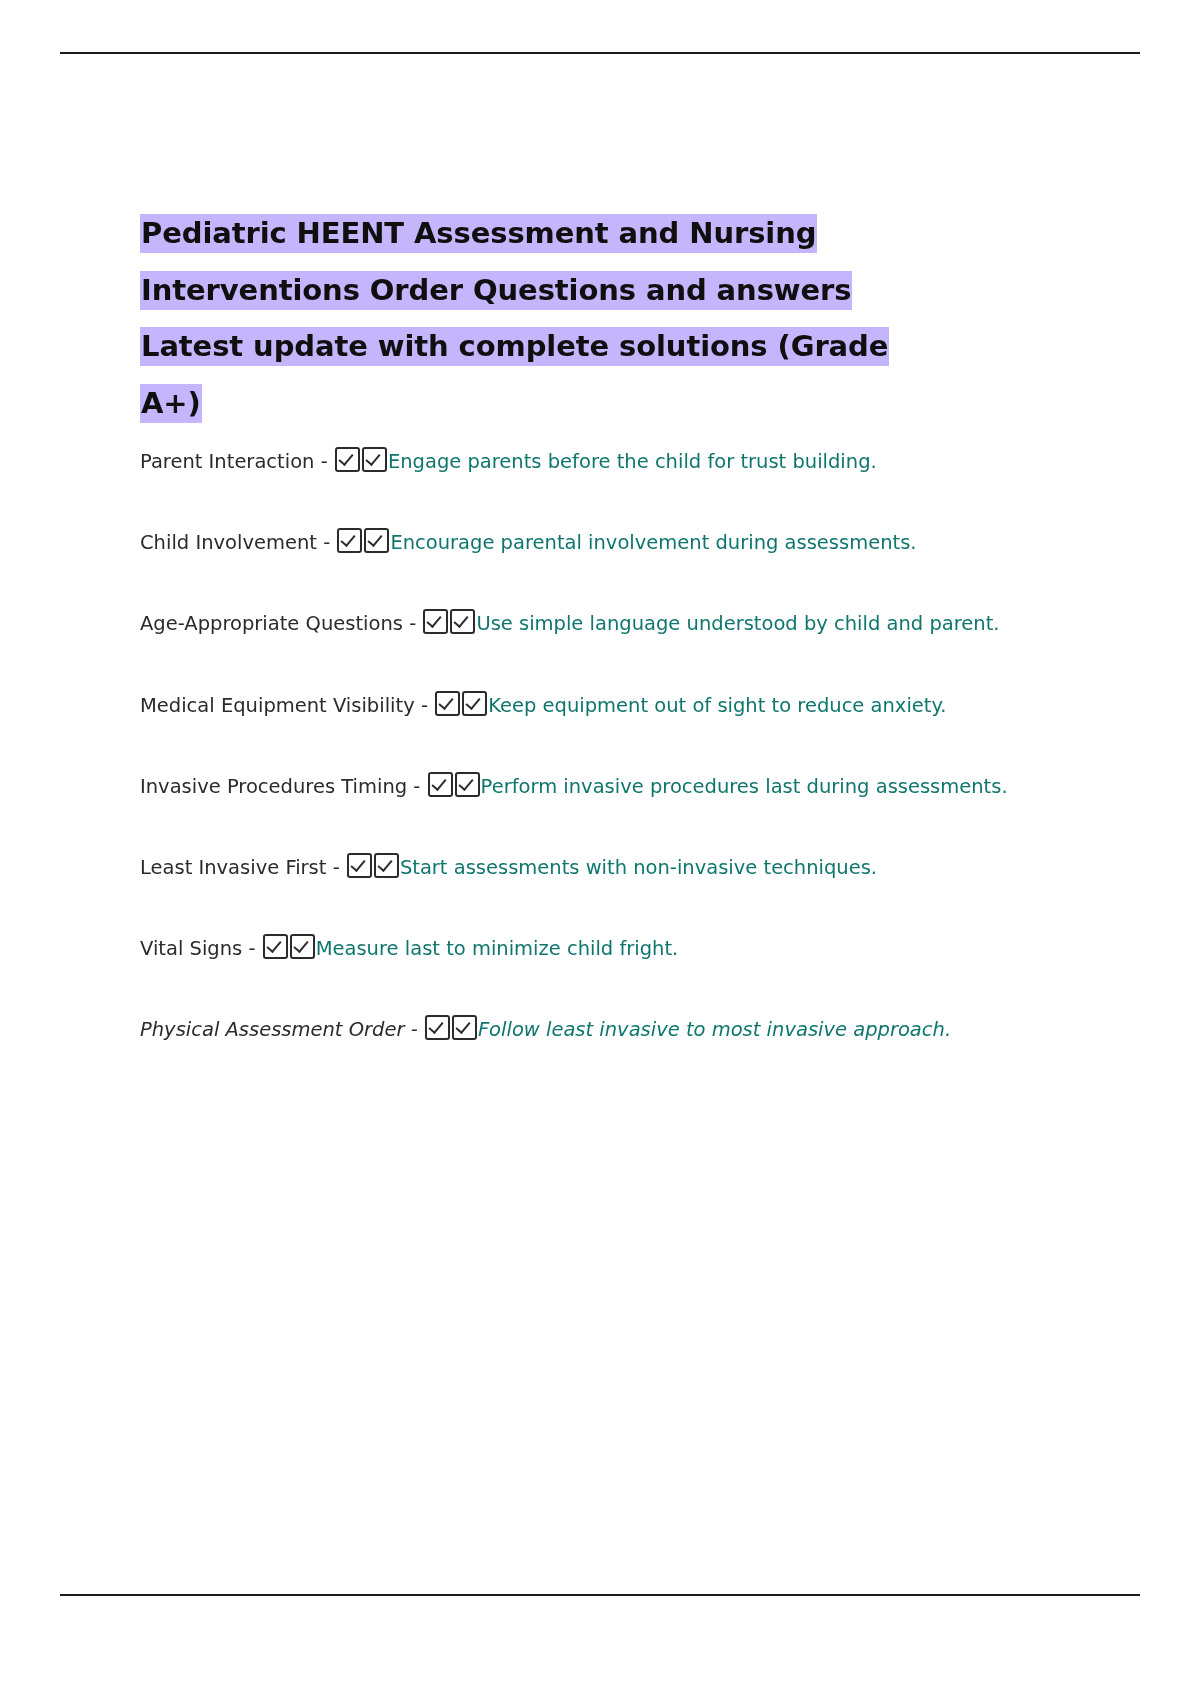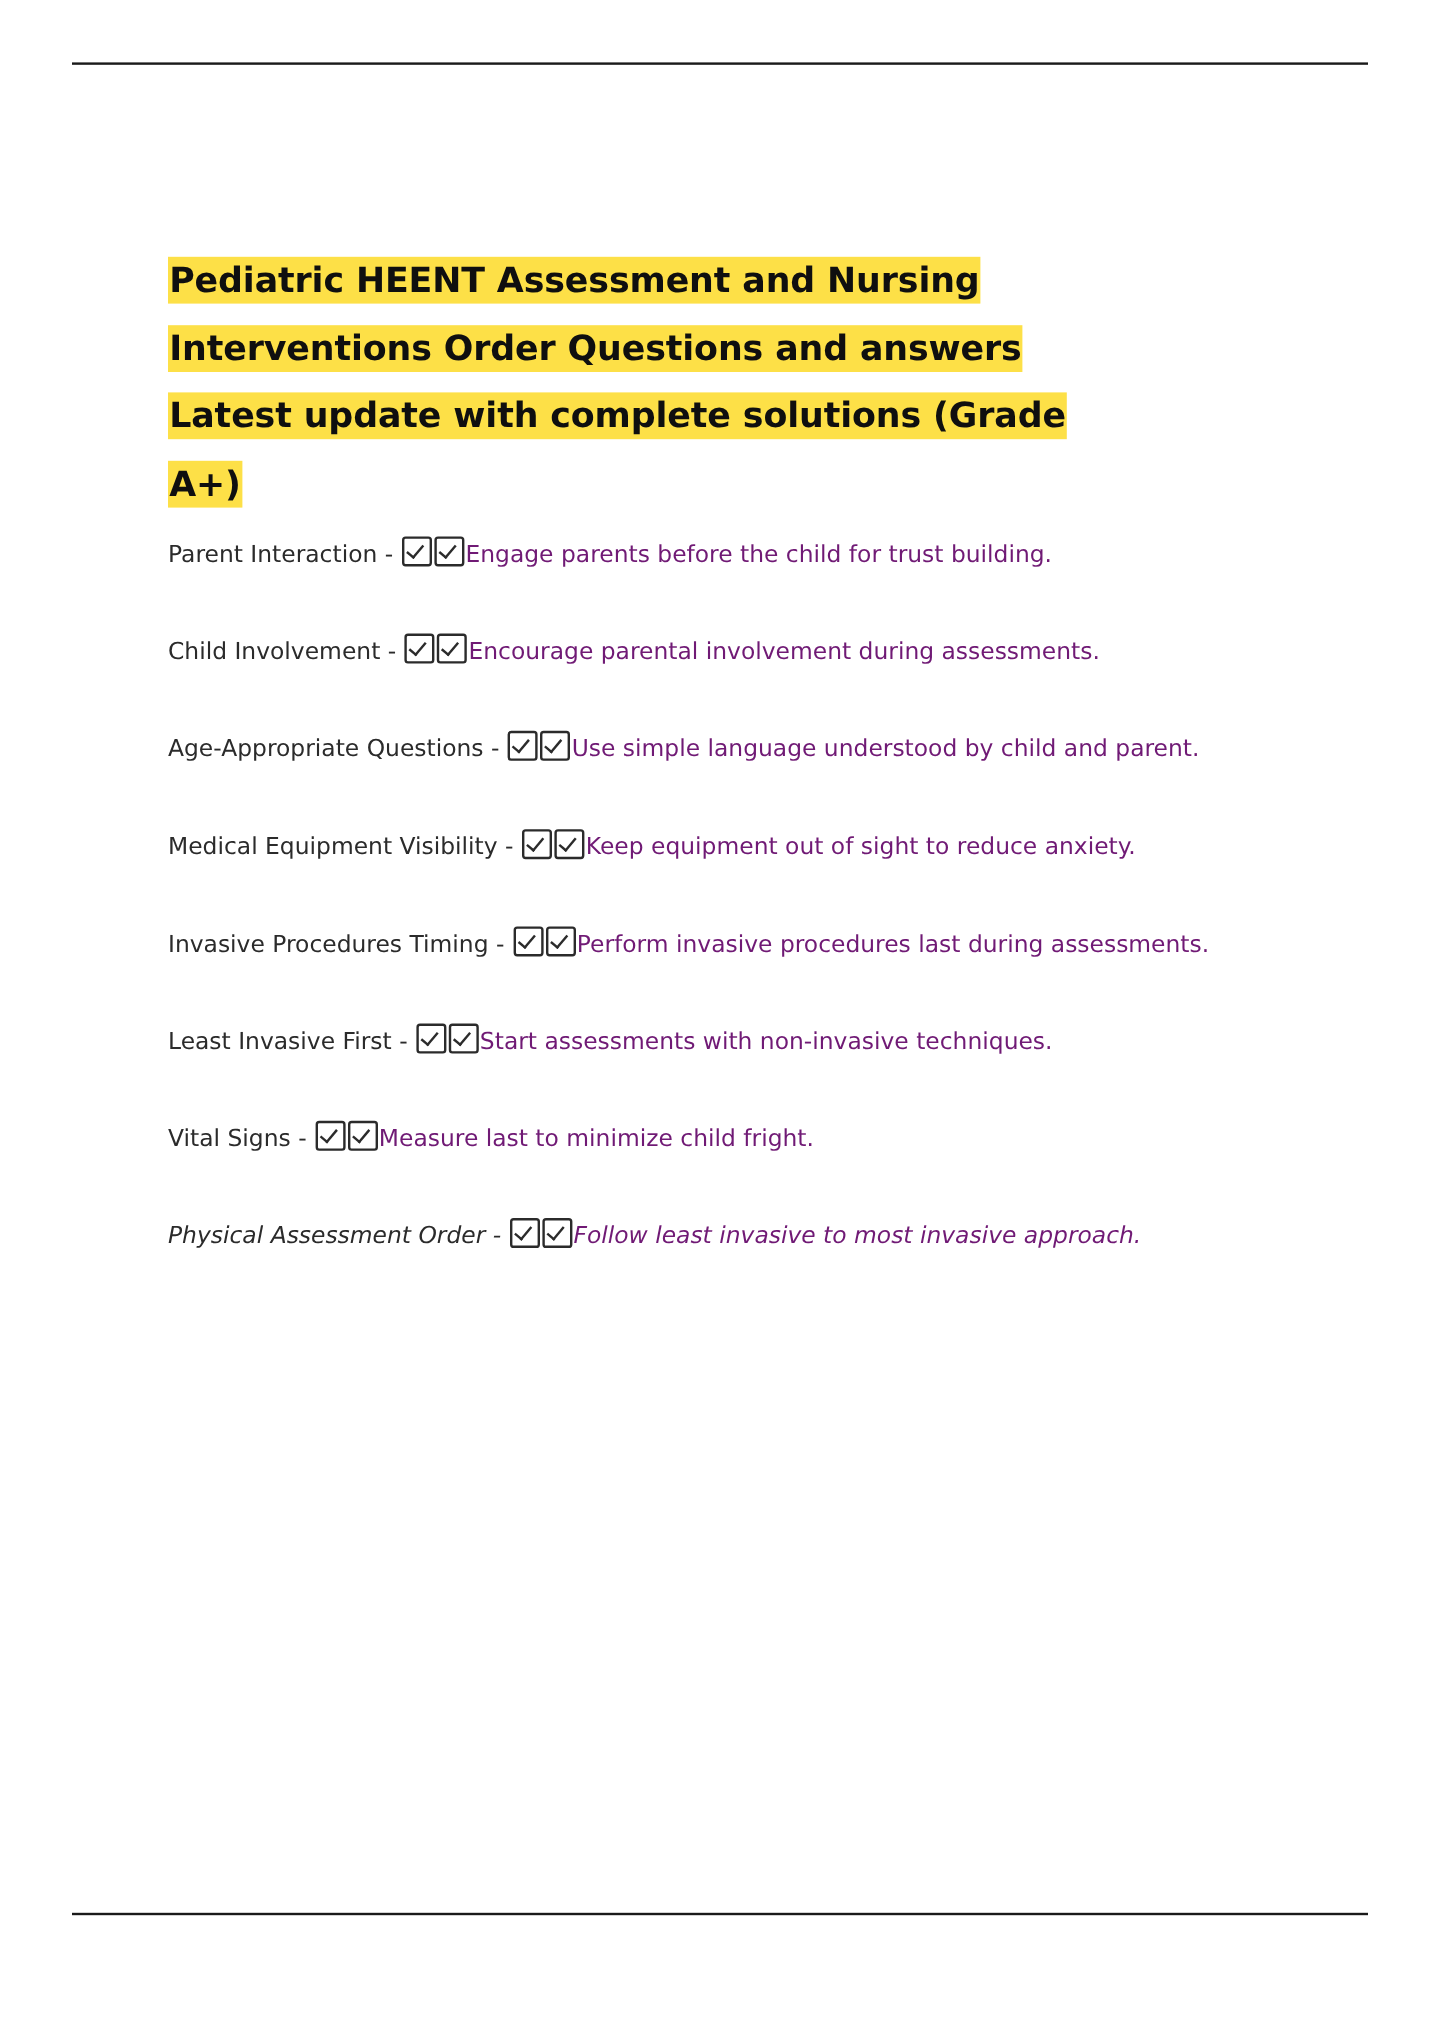--- a/index.html
+++ b/index.html
@@ -42,21 +42,21 @@
 
   .doc-title {
     font-size: 29px;
     font-weight: bold;
     line-height: 1.95;
     letter-spacing: -0.1px;
     margin: 0 0 14px 0;
     color: #0f0f0f;
   }
   .doc-title .hl {
-    background: #fde047;
+    background: #c4b5fd;
     padding: 2px 1px 3px 1px;
     box-decoration-break: clone;
     -webkit-box-decoration-break: clone;
   }
 
   .qa-list {
     margin: 0;
     padding: 0;
     list-style: none;
   }
@@ -92,21 +92,21 @@
     left: 5px;
     top: 2px;
     width: 6px;
     height: 12px;
     border: solid #2b2b2b;
     border-width: 0 2.6px 2.6px 0;
     transform: rotate(40deg);
   }
   .ck-pair { white-space: nowrap; }
   .answer {
-    color: #701a75;
+    color: #0f766e;
     text-align: right;
   }
 </style>
 </head>
 <body>
 
 <div class="page">
 
   <div class="rule rule-top"></div>
   <div class="rule rule-bottom"></div>

